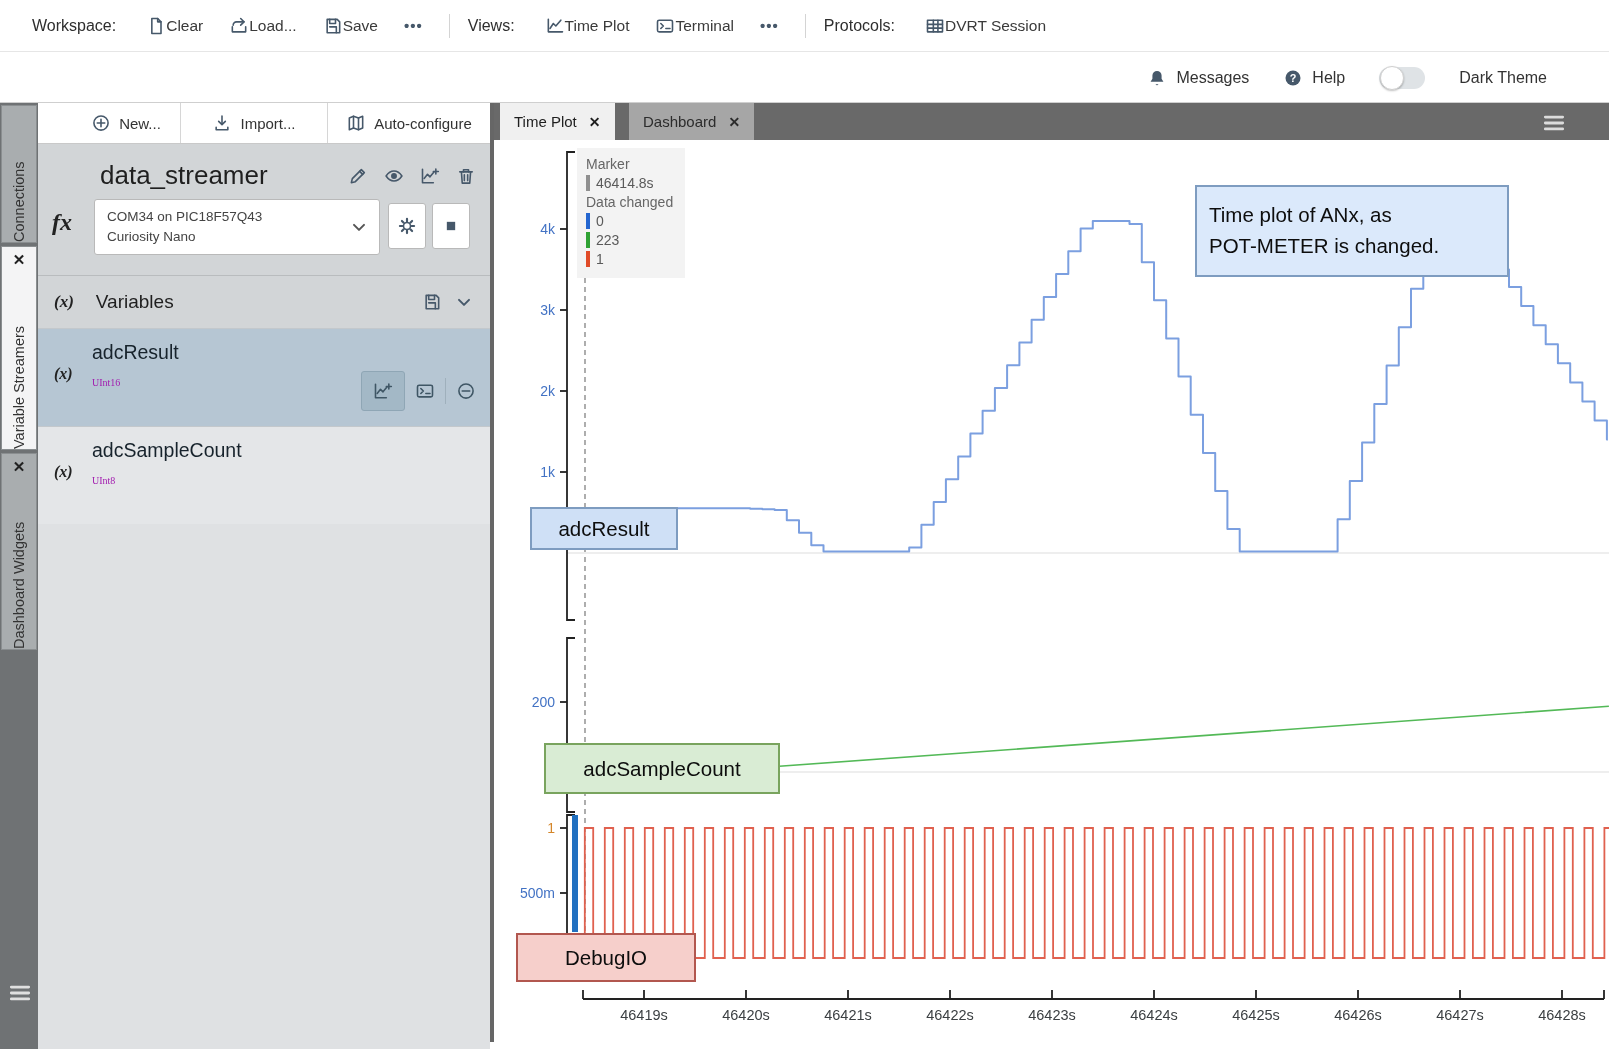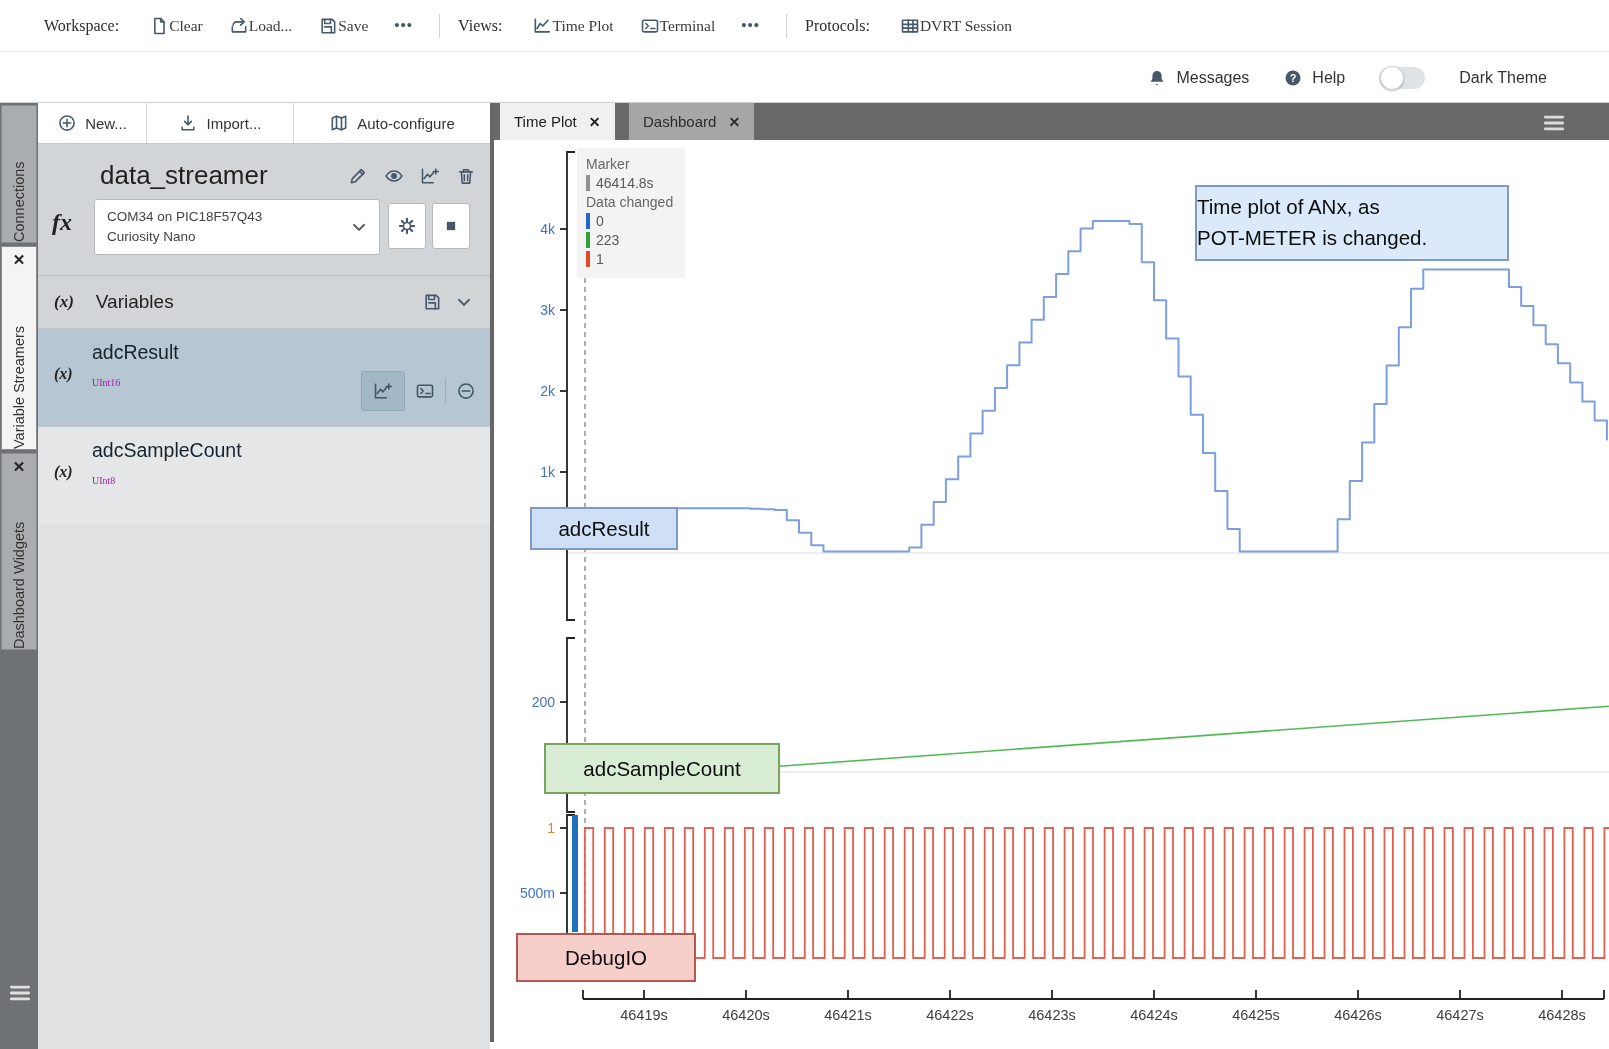--- a/index.html
+++ b/index.html
@@ -1,20 +1,20 @@
 <!DOCTYPE html>
 <html><head>
 <meta charset="utf-8">
 <style>
   html,body{margin:0;padding:0;background:#fff;}
   #app{position:relative;width:1609px;height:1049px;background:#fff;overflow:hidden;
        font-family:"Liberation Sans",sans-serif;color:#333;}
   
   #row1{position:absolute;left:0;top:0;width:1609px;height:52px;background:#fff;
-        border-bottom:1px solid #e6e6e6;display:flex;align-items:center;padding-left:44px;box-sizing:border-box;font-family:Liberation Serif, serif;}
+        border-bottom:1px solid #e6e6e6;display:flex;align-items:center;padding-left:32px;box-sizing:border-box;}
   #row2{position:absolute;left:0;top:53px;width:1609px;height:50px;background:#fff;
         border-bottom:1px solid #cfcfcf;display:flex;align-items:center;justify-content:flex-end;
         padding-right:62px;box-sizing:border-box;gap:34px;}
   .tb-label{font-size:16px;color:#2e2e2e;margin-right:30px;}
   .tb-btn{display:flex;align-items:center;font-size:15.5px;color:#3a3a3a;margin-right:26px;cursor:default;}
   .tb-btn .ic{color:#46586a;display:flex;}
   .tb-dots{color:#46586a;font-size:15px;letter-spacing:1px;margin-right:22px;font-weight:bold;}
   .tb-sep{width:1px;height:24px;background:#d4d4d4;margin:0 18px 0 4px;}
   .ic svg{display:block;}
   .r2-item{display:flex;align-items:center;gap:9px;font-size:16px;color:#333;}
@@ -73,22 +73,22 @@
   .ptab{position:absolute;top:0;height:37px;display:flex;align-items:center;padding:0 14px;box-sizing:border-box;
         font-size:15px;gap:12px;}
   .ptab.active{background:#f0f0f0;color:#1e1e1e;}
   .ptab.inactive{background:#a6a6a6;color:#2c2c2c;}
   .ptab .x{font-weight:bold;font-size:14px;}
   #plot-burger{position:absolute;right:42px;top:7px;color:#dcdcdc;}
   #plot-region{position:absolute;left:0;top:37px;width:1115px;height:909px;background:#fff;}
   
   .callout{position:absolute;box-sizing:border-box;display:flex;align-items:center;justify-content:center;
            font-size:20.5px;color:#0d0d0d;text-align:center;}
-  #callout-note{left:701px;top:45px;width:314px;height:76px;background:#dbe9fb;border:2px solid #7e9cc0;
-           justify-content:flex-start;text-align:left;line-height:1.5;}
+  #callout-note{left:701px;top:45px;width:314px;height:92px;background:#dbe9fb;border:2px solid #7e9cc0;
+           justify-content:flex-start;text-align:left;padding-left:12px;line-height:1.5;}
   #lbl-adcresult{left:36px;top:367px;width:148px;height:43px;background:#cfe0f6;border:2px solid #7e9cc0;}
   #lbl-adcsamplecount{left:50px;top:603px;width:236px;height:51px;background:#d9ecd4;border:2px solid #79a45e;}
   #lbl-debugio{left:22px;top:793px;width:180px;height:49px;background:#f6cfcb;border:2px solid #b2574f;}
   
   #legend{position:absolute;left:83px;top:8px;width:108px;background:#f3f3f3;padding:6px 8px 8px 9px;
           box-sizing:border-box;font-size:14px;color:#5a5a5a;}
   .lg-head{margin:2px 0 3px;color:#666;}
   .lg-row{display:flex;align-items:center;gap:6px;margin:3px 0;}
   .lg-sw{width:4px;height:16px;flex:0 0 4px;}
 </style>
@@ -202,21 +202,21 @@
   </div>
   <span id="strip-burger" class="ic">
         <svg width="26" height="26" viewBox="0 0 24 24" fill="none" stroke="currentColor" stroke-width="1.9" stroke-linecap="round" stroke-linejoin="round">
           <path d="M4 6.5h16M4 12h16M4 17.5h16" stroke-width="2.6"></path>
         </svg>
       </span>
 </div>
 
 <div id="panel">
   <div id="panel-toolbar">
-    <div class="pt-btn" style="width:108px;">
+    <div class="pt-btn" style="width:108px;padding-left:34px;">
       <span class="ic">
             <svg width="20" height="20" viewBox="0 0 24 24" fill="none" stroke="currentColor" stroke-width="1.9" stroke-linecap="round" stroke-linejoin="round">
               <circle cx="12" cy="12" r="8.5"></circle>
               <path d="M12 7.5v9M7.5 12h9"></path>
             </svg>
           </span>
       <span>New...</span>
     </div>
     <div class="pt-btn" style="width:146px;">
       <span class="ic">

